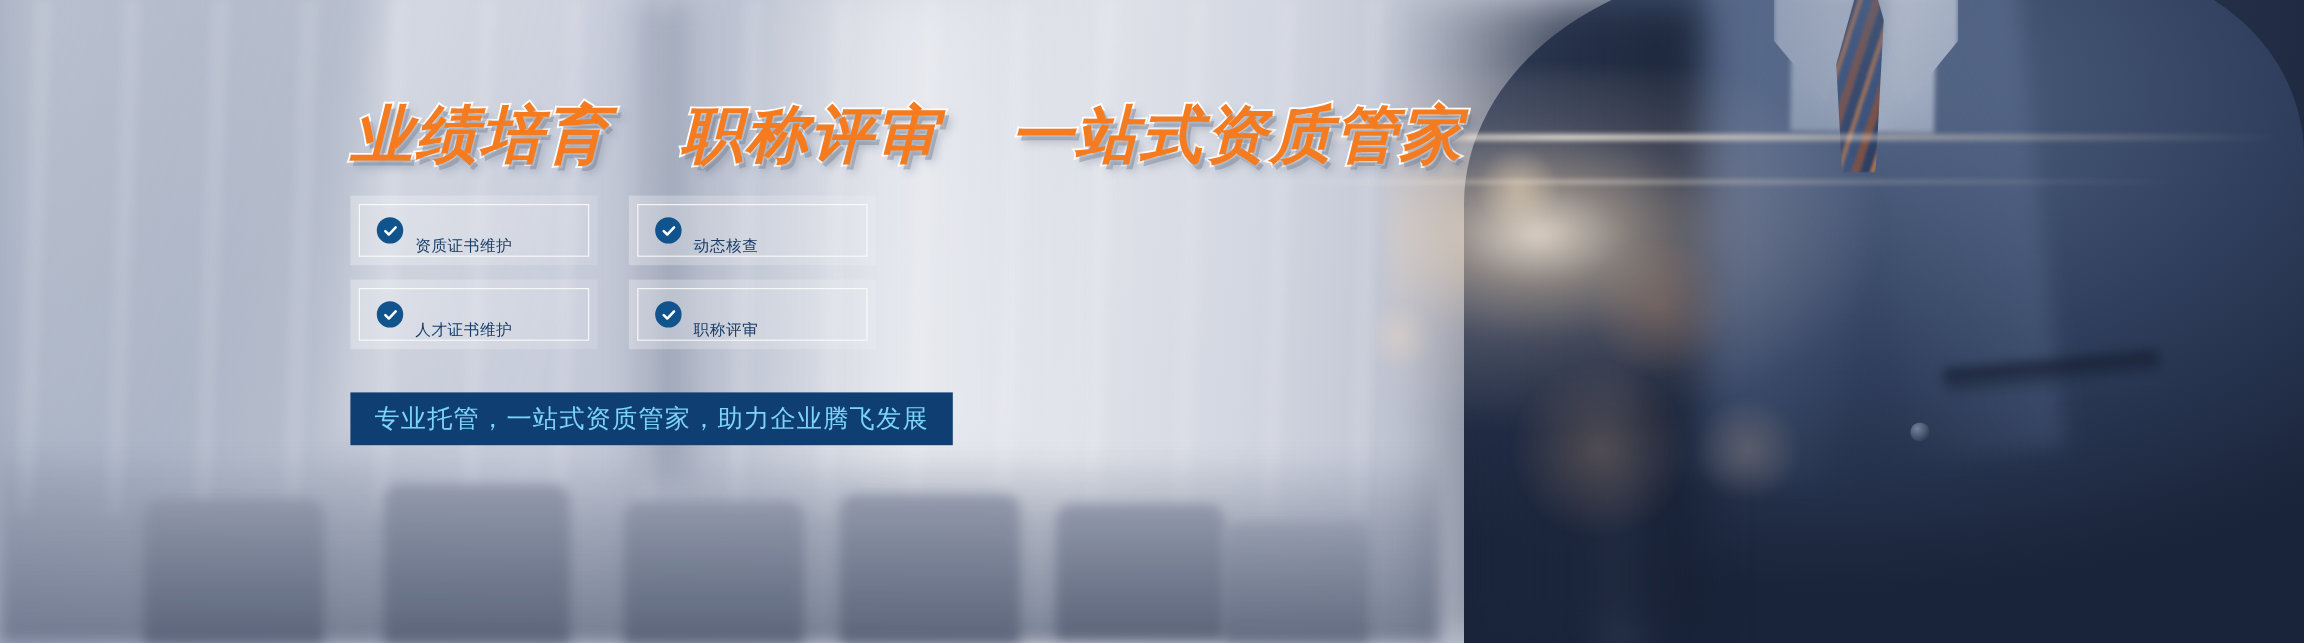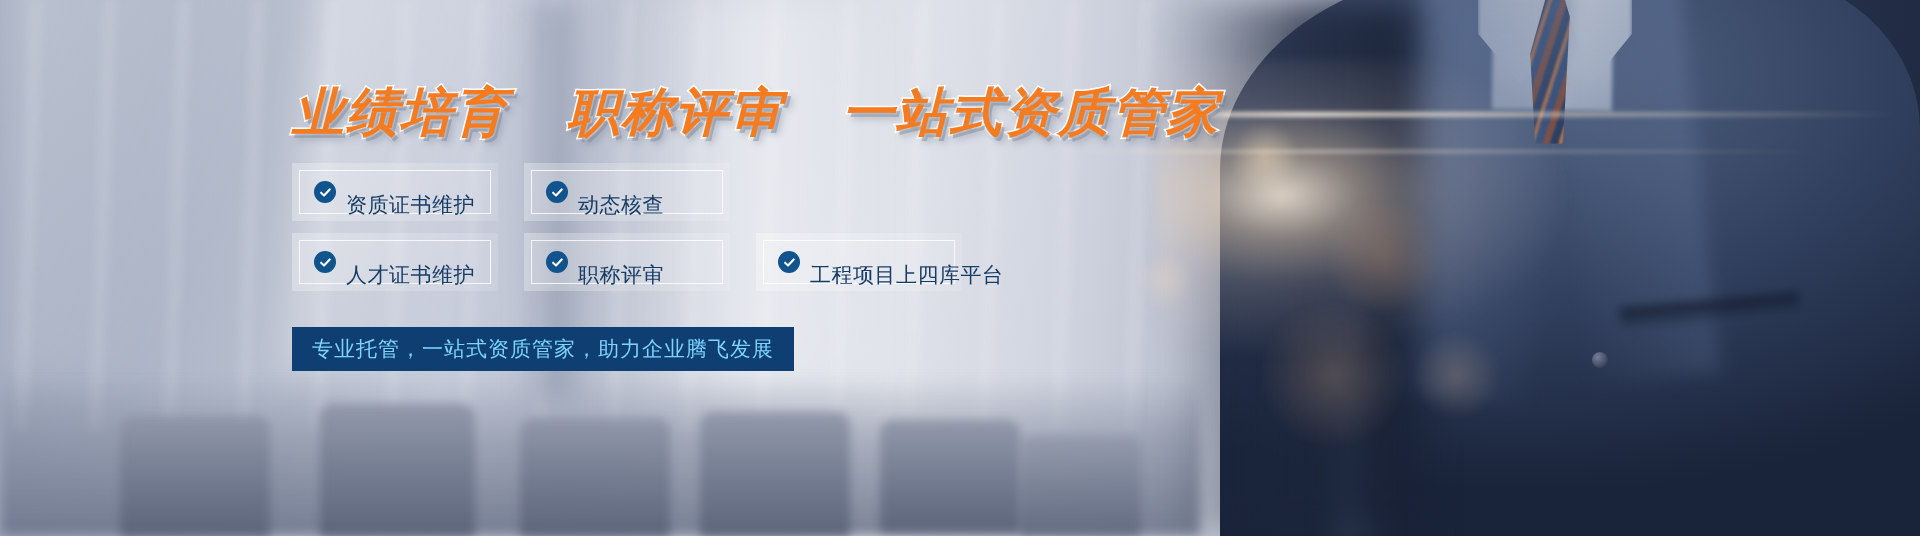--- a/index.html
+++ b/index.html
@@ -313,21 +313,21 @@
     height: 22px;
     border-radius: 50%;
     background: #15548c;
     background: #10538d;
     display: flex;
     align-items: center;
     justify-content: center;
   }
   .check-icon svg { display: block; }
   .card-label {
-    font-size: 21px;
+    font-size: 13px;
     color: #173c66;
     letter-spacing: .5px;
     white-space: nowrap;
     font-family: "Liberation Sans", "DejaVu Sans", sans-serif;
     margin-top: 26px;
   }
 
   .slogan-bar {
     position: absolute;
     left: 292px;
@@ -436,30 +436,20 @@
         <div class="card">
           <div class="card-inner">
             <span class="check-icon">
               <svg width="13" height="13" viewBox="0 0 16 16">
                   <path d="M2.6 8.2 L6.2 11.6 L13.2 4.3" fill="none" stroke="#ffffff" stroke-width="2.6" stroke-linecap="round" stroke-linejoin="round"></path>
                 </svg>
             </span>
             <span class="card-label">职称评审</span>
           </div>
         </div>
-        <div class="card">
-          <div class="card-inner">
-            <span class="check-icon">
-              <svg width="13" height="13" viewBox="0 0 16 16">
-                  <path d="M2.6 8.2 L6.2 11.6 L13.2 4.3" fill="none" stroke="#ffffff" stroke-width="2.6" stroke-linecap="round" stroke-linejoin="round"></path>
-                </svg>
-            </span>
-            <span class="card-label">工程项目上四库平台</span>
-          </div>
-        </div>
       </div>
 
     </div>
 
     <div class="slogan-bar">
       <span class="slogan-text">专业托管，一站式资质管家，助力企业腾飞发展</span>
     </div>
 
   </div>
 </div>

